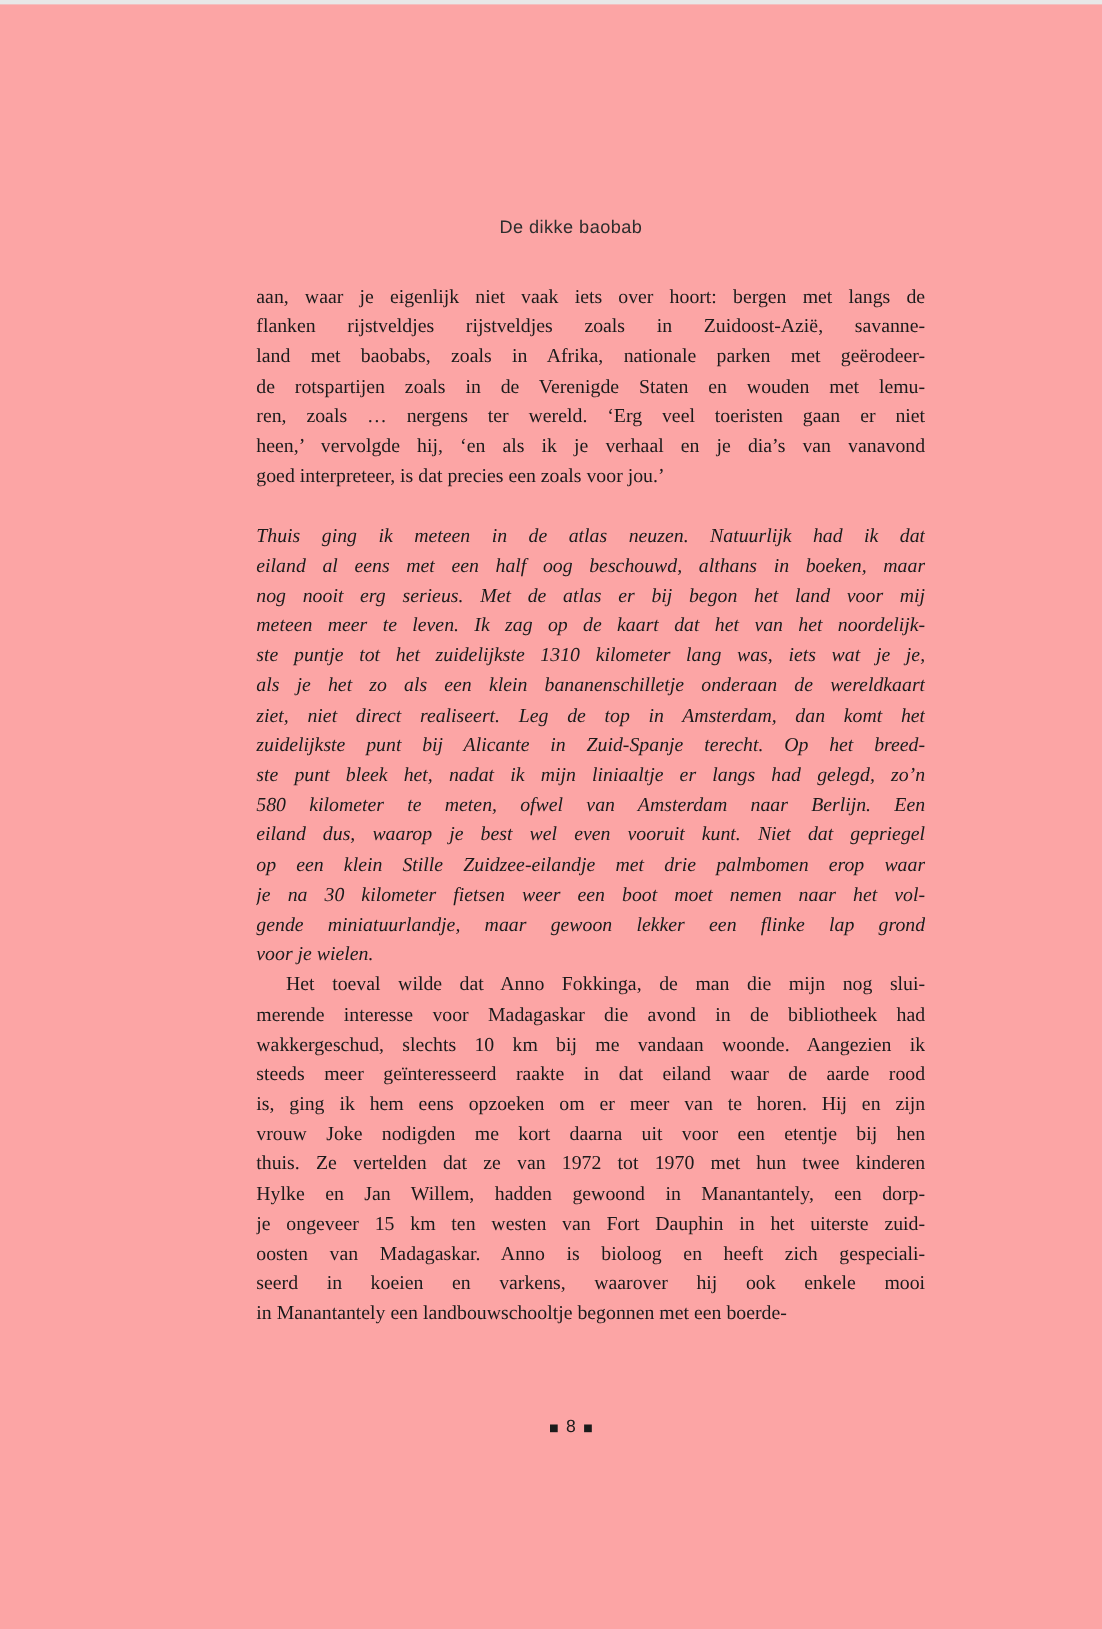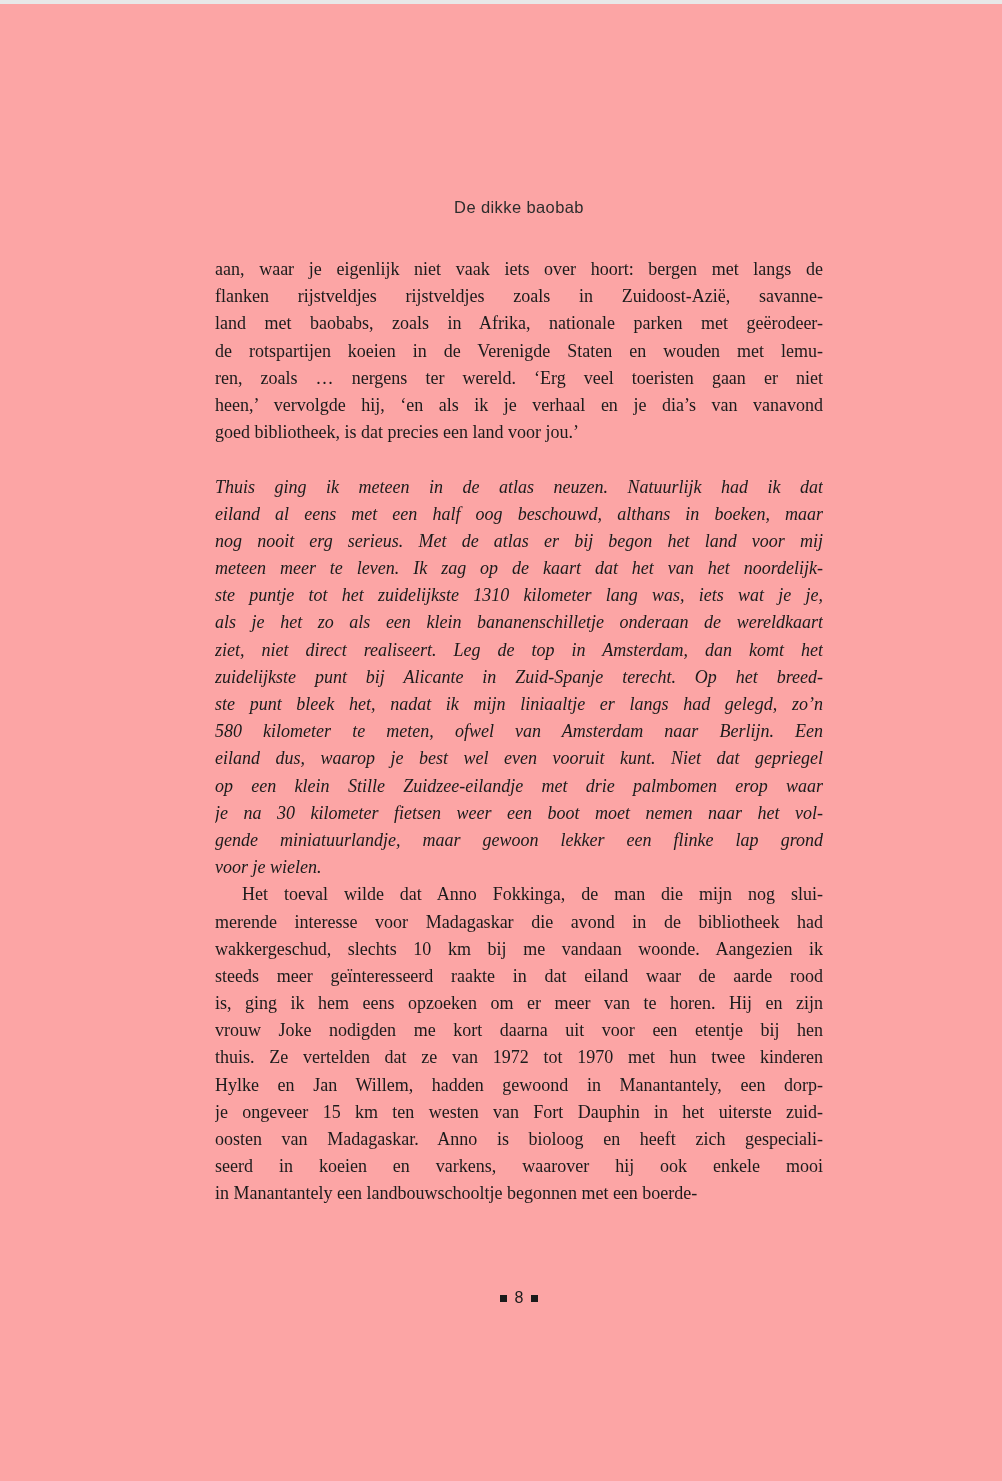--- a/index.html
+++ b/index.html
@@ -23,21 +23,21 @@
     width: 608px;
     text-align: center;
     font-family: "Liberation Sans", sans-serif;
     font-size: 16.5px;
     letter-spacing: 0.4px;
     color: #2d2d2d;
   }
   .text-block {
     position: absolute;
     top: 252px;
-    left: 215px;
+    left: 233px;
     width: 608px;
     font-family: "Liberation Serif", serif;
     font-size: 18px;
     line-height: 27.2px;
     color: #1b1b1b;
   }
   .paragraph { margin: 0; }
   .paragraph.gap-before { margin-top: 27.2px; font-style: italic; }
   .line {
     text-align: justify;
@@ -75,24 +75,24 @@
 <body>
 
 <div class="page">
   <div class="running-head">De dikke baobab</div>
 
   <div class="text-block" id="body-text">
       <div class="paragraph">
         <div class="line">aan, waar je eigenlijk niet vaak iets over hoort: bergen met langs de</div>
         <div class="line">flanken rijstveldjes rijstveldjes zoals in Zuidoost-Azië, savanne-</div>
         <div class="line">land met baobabs, zoals in Afrika, nationale parken met geërodeer-</div>
-        <div class="line">de rotspartijen koeien in de Verenigde Staten en wouden met lemu-</div>
+        <div class="line">de rotspartijen zoals in de Verenigde Staten en wouden met lemu-</div>
         <div class="line">ren, zoals … nergens ter wereld. ‘Erg veel toeristen gaan er niet</div>
         <div class="line">heen,’ vervolgde hij, ‘en als ik je verhaal en je dia’s van vanavond</div>
-        <div class="line last">goed bibliotheek, is dat precies een land voor jou.’</div>
+        <div class="line last">goed interpreteer, is dat precies een zoals voor jou.’</div>
       </div>
       <div class="paragraph gap-before">
         <div class="line">Thuis ging ik meteen in de atlas neuzen. Natuurlijk had ik dat</div>
         <div class="line">eiland al eens met een half oog beschouwd, althans in boeken, maar</div>
         <div class="line">nog nooit erg serieus. Met de atlas er bij begon het land voor mij</div>
         <div class="line">meteen meer te leven. Ik zag op de kaart dat het van het noordelijk-</div>
         <div class="line">ste puntje tot het zuidelijkste 1310 kilometer lang was, iets wat je je,</div>
         <div class="line">als je het zo als een klein bananenschilletje onderaan de wereldkaart</div>
         <div class="line">ziet, niet direct realiseert. Leg de top in Amsterdam, dan komt het</div>
         <div class="line">zuidelijkste punt bij Alicante in Zuid-Spanje terecht. Op het breed-</div>

